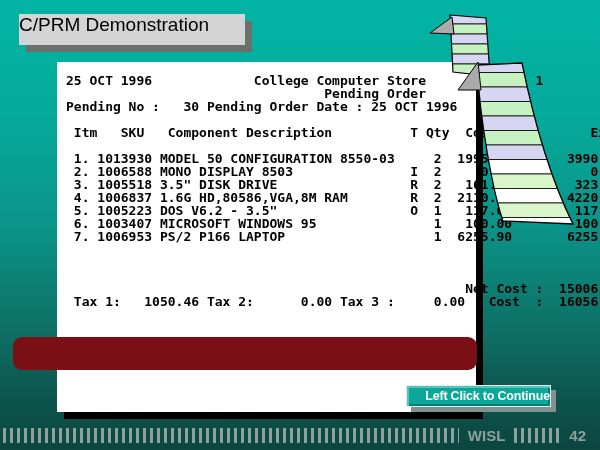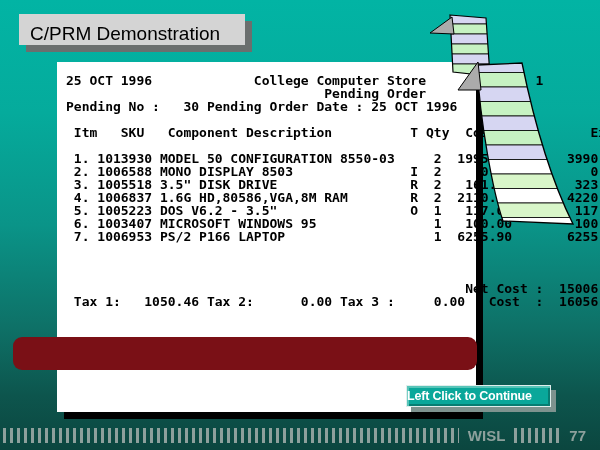--- a/index.html
+++ b/index.html
@@ -4,41 +4,41 @@
 <style>
   html,body{margin:0;padding:0;}
   .slide{
     position:relative;width:600px;height:450px;overflow:hidden;
     background:linear-gradient(180deg,#02b4a4 0%,#05ab9c 25%,#0a9488 50%,#0e7268 72%,#0d554d 88%,#0b463f 100%);
     font-family:"Liberation Sans",sans-serif;
   }
   
   .title-shadow{position:absolute;left:26px;top:21px;width:226px;height:31px;background:#6b6f6e;}
   .title-box{position:absolute;left:19px;top:14px;width:226px;height:31px;background:#d4d4d4;
-    display:flex;align-items:flex-end;padding-left:11px;box-sizing:border-box;
+    display:flex;align-items:flex-start;box-sizing:border-box;
     font-size:19px;color:#000;letter-spacing:0;}
   
   .sheet-shadow{position:absolute;left:64px;top:69px;width:419px;height:350px;background:#000;}
   .sheet{position:absolute;left:57px;top:62px;width:419px;height:350px;background:#fff;}
   .report{position:absolute;left:66px;top:74px;margin:0;white-space:pre;color:#000;
     font-family:"DejaVu Sans Mono",monospace;font-weight:bold;font-size:13px;line-height:13px;}
   
   .paper{position:absolute;left:425px;top:2px;}
   
   .callout-shadow{position:absolute;left:13px;top:337px;width:464px;height:33px;background:#7a1016;border-radius:9px;}
   .callout{position:absolute;left:7px;top:331px;width:464px;height:33px;background:#ffff00;
     border:2px solid #7b0c12;border-radius:9px;box-sizing:border-box;
     display:flex;align-items:center;justify-content:center;
     font-size:12px;font-weight:bold;color:#000;letter-spacing:-0.3px;white-space:nowrap;}
   
   .button-shadow{position:absolute;left:411px;top:390px;width:145px;height:22px;background:#7e938f;}
   .continue-button{position:absolute;left:406px;top:385px;width:145px;height:22px;background:#0aa79a;
     border:1px solid #dfeeec;box-sizing:border-box;cursor:pointer;
     box-shadow:inset 2px 2px 0 #57c4b8, inset -2px -2px 0 #077d72;
-    display:flex;align-items:center;justify-content:flex-start;
+    display:flex;align-items:center;justify-content:flex-end;
     color:#fff;font-weight:bold;font-size:12.5px;letter-spacing:-0.2px;white-space:nowrap;}
   
   .footer{position:absolute;left:0;top:428px;width:600px;height:15px;
     display:flex;align-items:center;gap:9px;box-sizing:border-box;padding:0 14px 0 3px;
     color:#8da09c;font-weight:bold;font-size:15px;}
   .bars{height:15px;background:repeating-linear-gradient(90deg,#8da09c 0,#8da09c 3px,transparent 3px,transparent 7px);}
   .bars-left{flex:1;}
   .bars-mid{width:46px;}
 </style>
 </head>
@@ -113,16 +113,16 @@
 
   <div class="button-shadow"></div>
   <div class="continue-button">
     <span>Left Click to Continue</span>
   </div>
 
   <div class="footer">
     <div class="bars bars-left"></div>
     <span>WISL</span>
     <div class="bars bars-mid"></div>
-    <span>77</span>
+    <span>42</span>
   </div>
 
 </div>
 
 </body></html>

